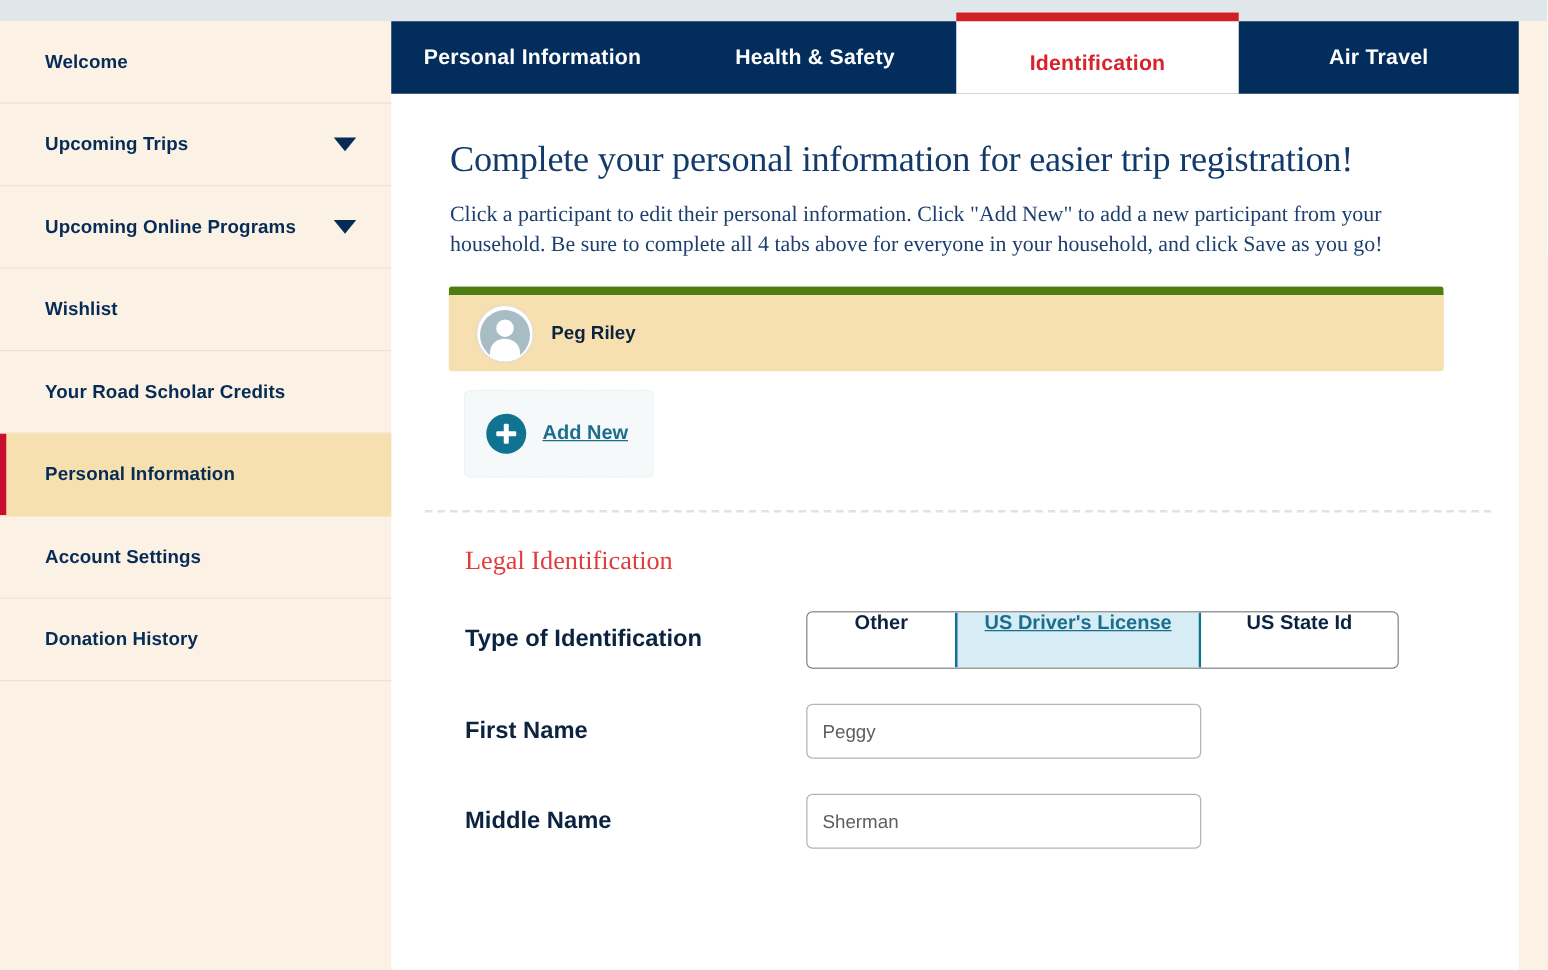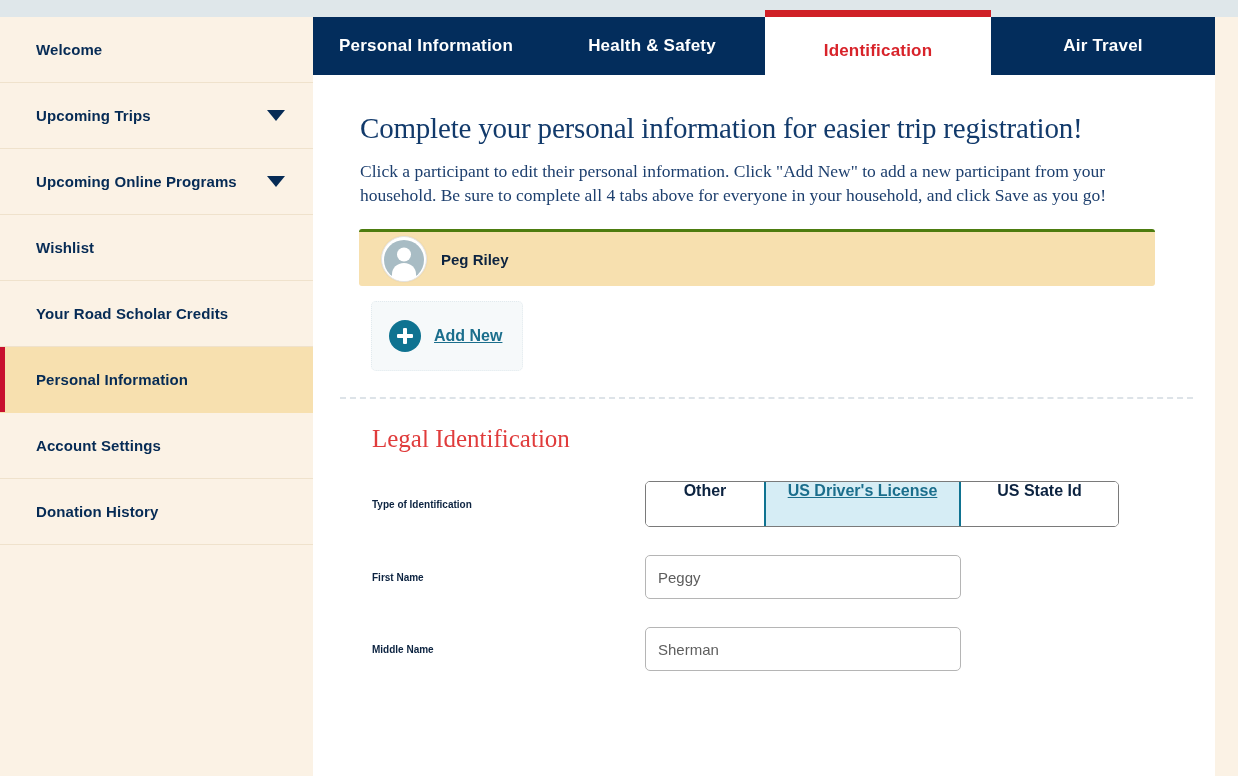--- a/index.html
+++ b/index.html
@@ -185,22 +185,22 @@
     box-sizing: border-box;
     height: 62px;
     display: flex;
     align-items: center;
     padding-left: 22px;
     cursor: pointer;
     border-radius: 3px;
   }
   .participant.selected {
     background: #f7e0af;
-    border-top: 3px solid #4d7c0f;
-    height: 57px;
+    border-top: 7px solid #4d7c0f;
+    height: 68px;
   }
   .participant.plain {
     background: #f2f6f8;
     border: 1px dotted #dfe7ec;
     margin-top: 17px;
   }
   .avatar {
     width: 44px; height: 44px;
     border-radius: 50%;
     background: #ffffff;
@@ -268,37 +268,37 @@
   .divider {
     margin: 26px 0 0 27px;
     width: 853px;
     height: 0;
     border-top: 2px dashed #dde3e8;
   }
 
   .section-title {
     margin: 26px 0 0 59px;
     font-family: "Liberation Serif", serif;
-    font-size: 25px;
+    font-size: 21px;
     color: #e03c3c;
     font-weight: normal;
   }
 
   
   .form-row {
     display: flex;
     align-items: center;
     margin-left: 59px;
     margin-top: 28px;
     width: 790px;
   }
   .form-label {
     width: 273px;
     flex: 0 0 273px;
-    font-size: 10px;
+    font-size: 19px;
     font-weight: bold;
     color: #0c2340;
   }
   .seg-control {
     display: flex;
     border: 1px solid #7a7a7a;
     border-radius: 5px;
     overflow: hidden;
     height: 46px;
     box-sizing: border-box;

